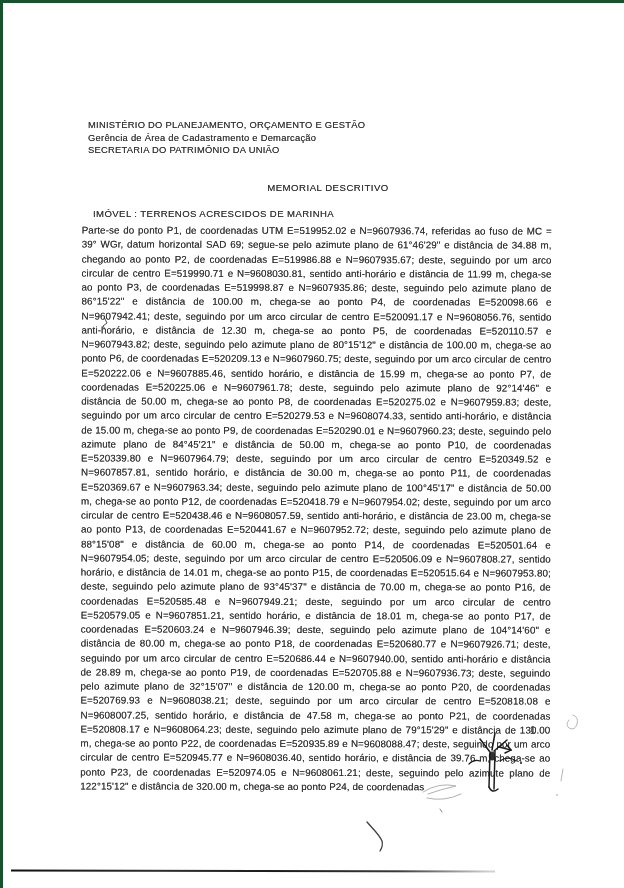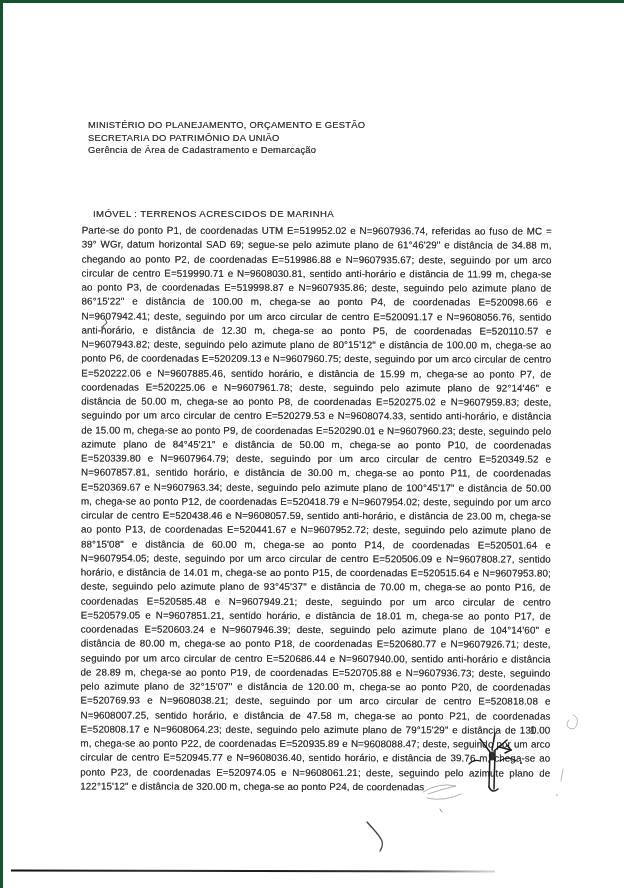--- a/index.html
+++ b/index.html
@@ -48,24 +48,25 @@
     pointer-events:none;
   }
 </style>
 </head>
 <body>
 
 <div class="page">
 
   <div class="letterhead scan-text">
     <div>MINISTÉRIO DO PLANEJAMENTO, ORÇAMENTO E GESTÃO</div>
+    <div>Gerência de Área de Cadastramento e Demarcação</div>
     <div>SECRETARIA DO PATRIMÔNIO DA UNIÃO</div>
-    <div>Gerência de Área de Cadastramento e Demarcação</div>
   </div>
 
+  <div class="doc-title scan-text">MEMORIAL DESCRITIVO</div>
 
   <div class="doc-subtitle scan-text">IMÓVEL : TERRENOS ACRESCIDOS DE MARINHA</div>
 
   <div class="memorial-paragraph scan-text">Parte-se do ponto P1, de coordenadas UTM E=519952.02 e N=9607936.74, referidas ao fuso de MC = 39° WGr, datum horizontal SAD 69; segue-se pelo azimute plano de 61°46'29" e distância de 34.88 m, chegando ao ponto P2, de coordenadas E=519986.88 e N=9607935.67; deste, seguindo por um arco circular de centro E=519990.71 e N=9608030.81, sentido anti-horário e distância de 11.99 m, chega-se ao ponto P3, de coordenadas E=519998.87 e N=9607935.86; deste, seguindo pelo azimute plano de 86°15'22" e distância de 100.00 m, chega-se ao ponto P4, de coordenadas E=520098.66 e N=9607942.41; deste, seguindo por um arco circular de centro E=520091.17 e N=9608056.76, sentido anti-horário, e distância de 12.30 m, chega-se ao ponto P5, de coordenadas E=520110.57 e N=9607943.82; deste, seguindo pelo azimute plano de 80°15'12" e distância de 100.00 m, chega-se ao ponto P6, de coordenadas E=520209.13 e N=9607960.75; deste, seguindo por um arco circular de centro E=520222.06 e N=9607885.46, sentido horário, e distância de 15.99 m, chega-se ao ponto P7, de coordenadas E=520225.06 e N=9607961.78; deste, seguindo pelo azimute plano de 92°14'46" e distância de 50.00 m, chega-se ao ponto P8, de coordenadas E=520275.02 e N=9607959.83; deste, seguindo por um arco circular de centro E=520279.53 e N=9608074.33, sentido anti-horário, e distância de 15.00 m, chega-se ao ponto P9, de coordenadas E=520290.01 e N=9607960.23; deste, seguindo pelo azimute plano de 84°45'21" e distância de 50.00 m, chega-se ao ponto P10, de coordenadas E=520339.80 e N=9607964.79; deste, seguindo por um arco circular de centro E=520349.52 e N=9607857.81, sentido horário, e distância de 30.00 m, chega-se ao ponto P11, de coordenadas E=520369.67 e N=9607963.34; deste, seguindo pelo azimute plano de 100°45'17" e distância de 50.00 m, chega-se ao ponto P12, de coordenadas E=520418.79 e N=9607954.02; deste, seguindo por um arco circular de centro E=520438.46 e N=9608057.59, sentido anti-horário, e distância de 23.00 m, chega-se ao ponto P13, de coordenadas E=520441.67 e N=9607952.72; deste, seguindo pelo azimute plano de 88°15'08" e distância de 60.00 m,  chega-se ao ponto P14, de coordenadas E=520501.64 e N=9607954.05; deste, seguindo por um arco circular de centro E=520506.09 e N=9607808.27, sentido horário, e distância de 14.01 m, chega-se ao ponto P15, de coordenadas E=520515.64 e N=9607953.80; deste, seguindo pelo azimute plano de 93°45'37" e distância de 70.00 m, chega-se ao ponto P16, de coordenadas E=520585.48 e N=9607949.21; deste, seguindo por um arco circular de centro E=520579.05 e N=9607851.21, sentido horário, e distância de 18.01 m, chega-se ao ponto P17, de coordenadas E=520603.24 e N=9607946.39; deste, seguindo pelo azimute plano de 104°14'60" e distância de 80.00 m, chega-se ao ponto P18, de coordenadas E=520680.77 e N=9607926.71; deste, seguindo por um arco circular de centro E=520686.44 e N=9607940.00, sentido anti-horário e distância de 28.89 m, chega-se ao ponto P19, de coordenadas E=520705.88 e N=9607936.73; deste, seguindo pelo azimute plano de 32°15'07" e distância de 120.00 m,  chega-se ao ponto P20, de coordenadas E=520769.93 e N=9608038.21; deste, seguindo por um arco circular de centro E=520818.08 e N=9608007.25, sentido horário, e distância de 47.58 m, chega-se ao ponto P21, de coordenadas E=520808.17 e N=9608064.23; deste, seguindo pelo azimute plano de 79°15'29" e distância de 130.00 m, chega-se ao ponto P22, de coordenadas E=520935.89 e N=9608088.47; deste, seguindo por um arco circular de centro E=520945.77 e N=9608036.40, sentido horário, e distância de 39.76 m, chega-se ao ponto P23, de coordenadas E=520974.05 e N=9608061.21; deste, seguindo pelo azimute plano de 122°15'12" e distância de 320.00 m,  chega-se ao ponto P24, de coordenadas</div>
 
   <div class="page-number scan-text">1</div>
 
   <svg class="marks-overlay" width="622" height="886" viewBox="0 0 622 886" xmlns="http://www.w3.org/2000/svg">
 
     <g stroke="#1c1c1c" fill="none" stroke-width="1.5" stroke-linecap="round">

